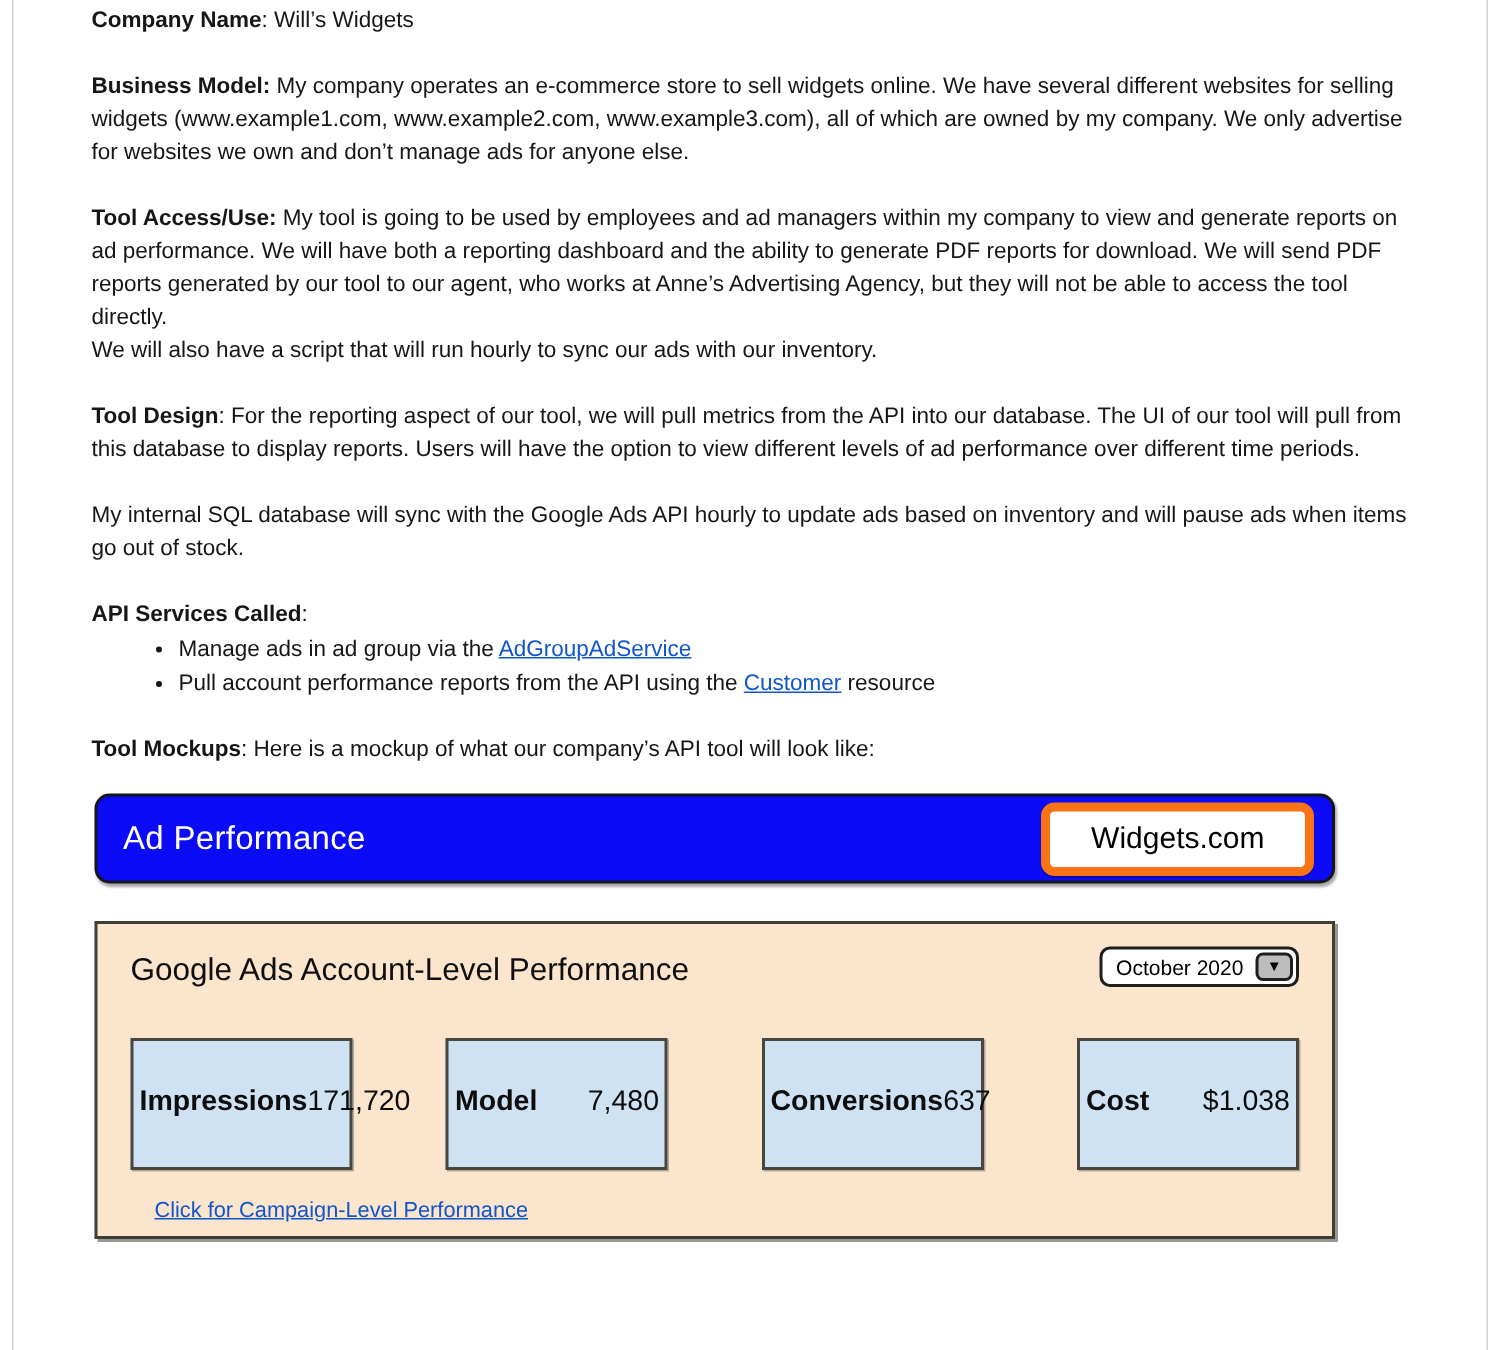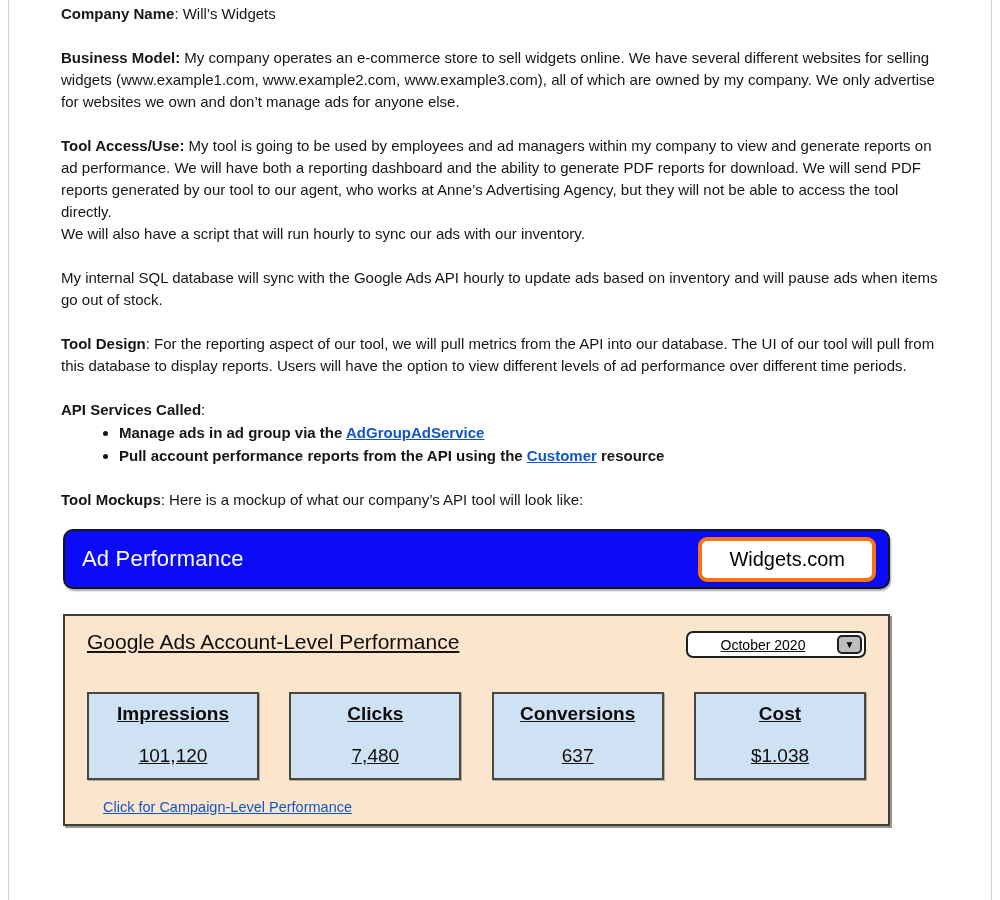--- a/index.html
+++ b/index.html
@@ -14,94 +14,93 @@
     background: #ffffff;
     border-left: 1px solid #d4d4d4; border-right: 1px solid #d4d4d4;
     padding: 3px 52px 0 52px;
     font-size: 15px; line-height: 22px;
   }
   .para { margin-top: 22px; }
   .para.first { margin-top: 0; }
   .para b { font-weight: 700; }
   a.doclink { color: #1155cc; text-decoration: underline; cursor: pointer; }
   ul.api-list { list-style: disc; margin: 0; padding-left: 58px; }
-  ul.api-list li { line-height: 23px; font-weight: bold; }
+  ul.api-list li { line-height: 23px; }
 
   
   .mock-header {
     width: 827px; height: 60px; margin: 18px 0 0 2px;
     background: #0b0bf7;
     border: 2px solid #15151f; border-radius: 10px;
     box-shadow: 1px 2px 2px rgba(0,0,0,0.35);
     display: flex; align-items: center; justify-content: space-between;
     padding: 0 12px 0 17px;
   }
   .mock-header-title { color: #ffffff; font-size: 22px; letter-spacing: .2px; }
   .site-btn {
     font-family: "Liberation Sans", sans-serif;
     background: #ffffff; color: #000000;
-    border: 4px solid #f97316; border-radius: 9px;
+    border: 6px solid #f97316; border-radius: 9px;
     font-size: 20px; padding: 7px 27px; cursor: pointer;
     box-shadow: 0 1px 1px rgba(0,0,0,0.3);
   }
 
   
   .mock-panel {
     width: 827px; height: 212px; margin: 25px 0 0 2px;
     background: #fce5cd;
     border: 2px solid #3e3e34;
     box-shadow: 2px 2px 0 rgba(70,70,58,0.55);
     padding: 15px 22px 10px 22px;
   }
-  .panel-top { display: flex; align-items: flex-start; justify-content: space-between; text-decoration: underline; }
+  .panel-top { display: flex; align-items: flex-end; justify-content: space-between; }
   .panel-title { font-size: 21px; color: #0f0f0f; }
   .dropdown {
-    position: relative; width: 180px; height: 27px;
+    position: relative; width: 133px; height: 27px;
     background: #ffffff; border: 2px solid #1e1e1a; border-radius: 7px;
     display: flex; align-items: center; justify-content: center; cursor: pointer;
   }
   .dropdown-value { font-size: 14px; color: #000; padding-right: 26px; }
   .dropdown-btn {
     position: absolute; right: 2px; top: 2px; bottom: 2px; width: 25px;
     background: #bdbdbd; border: 2px solid #1e1e1a; border-radius: 5px;
     display: flex; align-items: center; justify-content: center; cursor: pointer;
   }
   .arrow { font-size: 10px; color: #000; line-height: 1; }
 
   .cards { display: flex; justify-content: space-between; margin-top: 34px; }
   .card {
-    width: 172px; height: 88px;
+    width: 148px; height: 88px;
     background: #cfe2f3; border: 2px solid #47473f;
     box-shadow: 1px 1px 0 rgba(80,80,66,0.4);
-    display: flex; flex-direction: column; justify-content: space-between; align-items: center;
+    display: flex; flex-direction: row; justify-content: space-between; align-items: center;
     padding: 9px 4px 11px 4px;
-    text-decoration: underline;
   }
   .card-label { font-weight: 700; font-size: 19px; color: #0d0d0d; }
   .card-value { font-size: 19px; color: #0d0d0d; }
 
   .camp-link {
     display: inline-block; margin-top: 16px; margin-left: 16px;
     font-size: 14.5px; color: #1155cc; text-decoration: underline; cursor: pointer;
   }
 </style>
 </head>
 <body>
 
 <div class="page">
 
   <p class="para first"><b>Company Name</b><span>: Will’s Widgets</span></p>
 
   <p class="para"><b>Business Model:</b><span> My company operates an e-commerce store to sell widgets online. We have several different websites for selling widgets (www.example1.com, www.example2.com, www.example3.com), all of which are owned by my company. We only advertise for websites we own and don’t manage ads for anyone else.</span></p>
 
   <p class="para"><b>Tool Access/Use:</b><span> My tool is going to be used by employees and ad managers within my company to view and generate reports on ad performance. We will have both a reporting dashboard and the ability to generate PDF reports for download. We will send PDF reports generated by our tool to our agent, who works at Anne’s Advertising Agency, but they will not be able to access the tool directly.</span><br><span>We will also have a script that will run hourly to sync our ads with our inventory.</span></p>
 
+  <p class="para"><b>Tool Design</b><span>: For the reporting aspect of our tool, we will pull metrics from the API into our database. The UI of our tool will pull from this database to display reports. Users will have the option to view different levels of ad performance over different time periods.</span></p>
+
   <p class="para"><span>My internal SQL database will sync with the Google Ads API hourly to update ads based on inventory and will pause ads when items go out of stock.</span></p>
-
-  <p class="para"><b>Tool Design</b><span>: For the reporting aspect of our tool, we will pull metrics from the API into our database. The UI of our tool will pull from this database to display reports. Users will have the option to view different levels of ad performance over different time periods.</span></p>
 
   <p class="para"><b>API Services Called</b><span>:</span></p>
 
   <ul class="api-list">
     <li><span>Manage ads in ad group via the </span><a href="#" class="doclink">AdGroupAdService</a><span></span></li>
     <li><span>Pull account performance reports from the API using the </span><a href="#" class="doclink">Customer</a><span> resource</span></li>
   </ul>
 
   <p class="para"><b>Tool Mockups</b><span>: Here is a mockup of what our company’s API tool will look like:</span></p>
 
@@ -117,24 +116,24 @@
         <span class="dropdown-value">October 2020</span>
         <span class="dropdown-btn">
             <span class="arrow">▼</span>
           </span>
       </div>
     </div>
 
     <div class="cards">
       <div class="card">
         <div class="card-label">Impressions</div>
-        <div class="card-value">101,120</div>
+        <div class="card-value">171,720</div>
       </div>
       <div class="card">
-        <div class="card-label">Clicks</div>
+        <div class="card-label">Model</div>
         <div class="card-value">7,480</div>
       </div>
       <div class="card">
         <div class="card-label">Conversions</div>
         <div class="card-value">637</div>
       </div>
       <div class="card">
         <div class="card-label">Cost</div>
         <div class="card-value">$1.038</div>
       </div>

